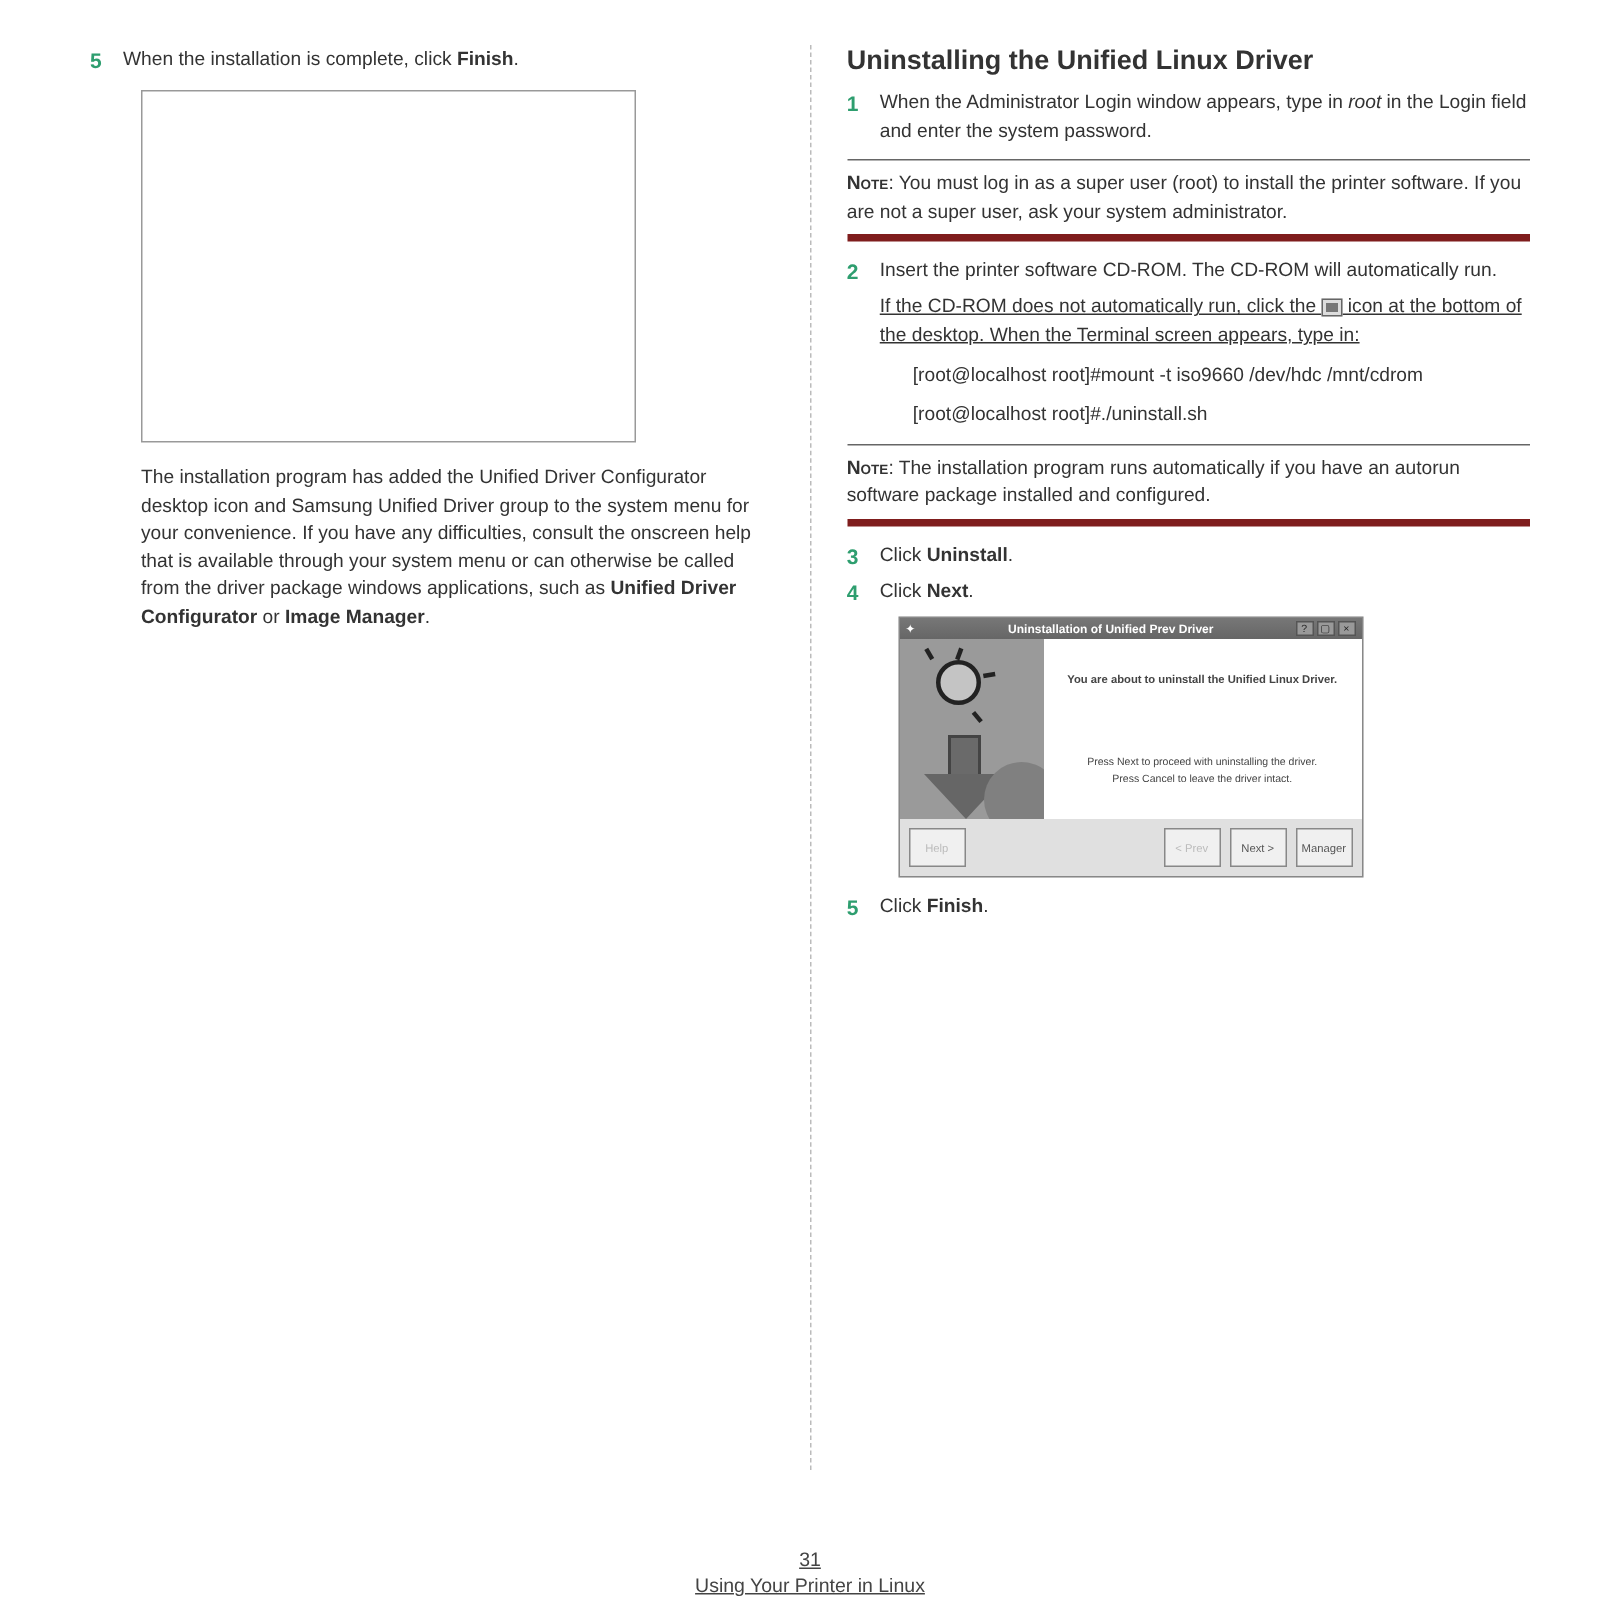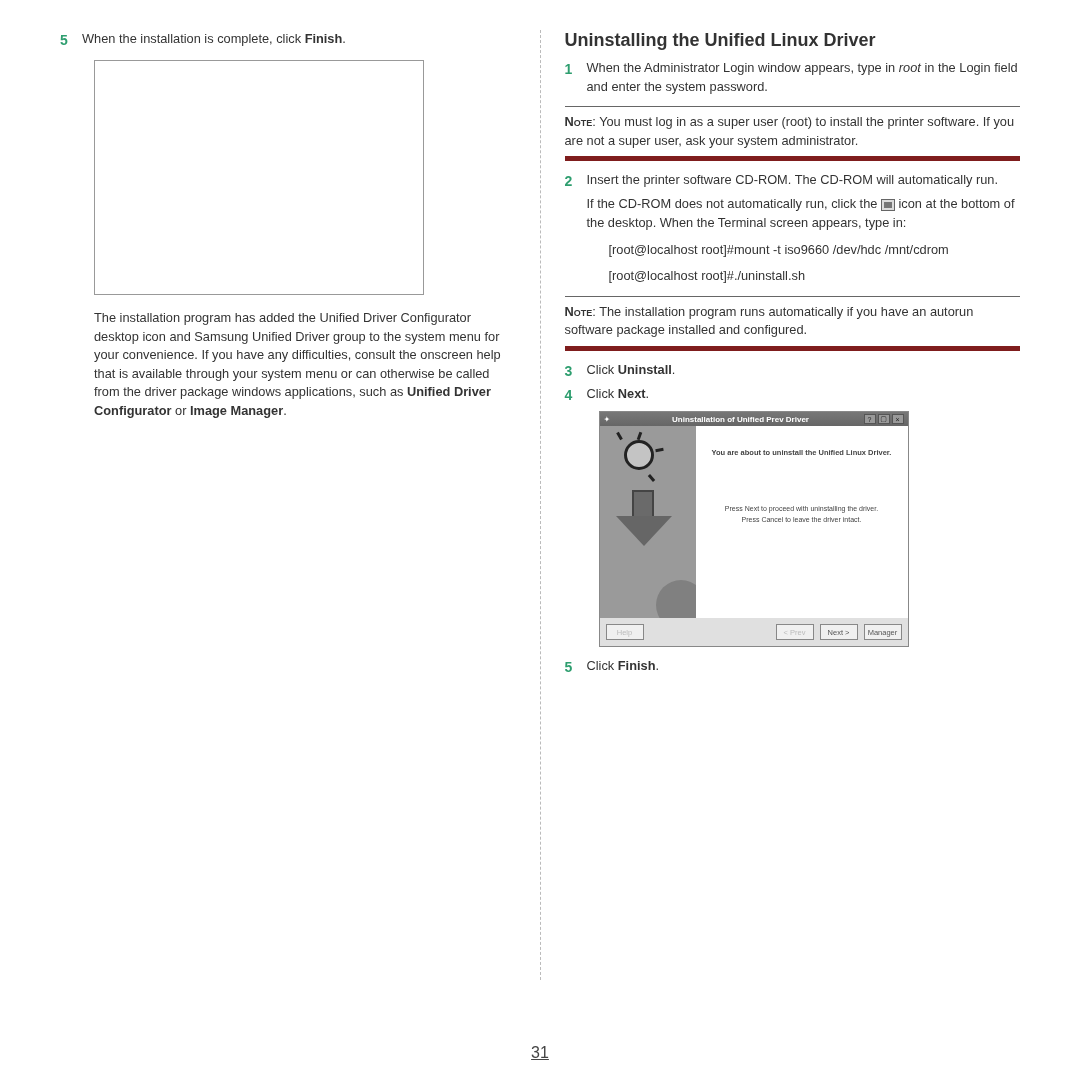--- a/index.html
+++ b/index.html
@@ -94,21 +94,21 @@
   }
   .dialog-titlebar .t-left { width:14px; }
   .dialog-titlebar .t-center { flex:1; text-align:center; font-weight:bold; }
   .dialog-titlebar .t-right { display:flex; gap:2px; }
   .win-btn {
     width:12px; height:10px; background:#999; border:1px solid #555; font-size:7px;
     display:flex; align-items:center; justify-content:center; color:#222;
   }
   .dialog-body {
     display:flex;
-    height: 192px;
+    height: 120px;
     background:#fff;
   }
   .dialog-side {
     width: 96px;
     background: #9a9a9a;
     position:relative;
     overflow:hidden;
   }
   .dialog-main {
     flex:1;
@@ -121,36 +121,36 @@
   .dlg-msg3 { margin-top: 4px; font-size:7px; }
   .dialog-buttons {
     background:#e0e0e0;
     padding: 6px;
     display:flex;
     gap:6px;
   }
   .spacer { flex:1; }
   .dlg-btn {
     min-width: 38px;
-    height: 16px;
+    height: 26px;
     border:1px solid #888;
     background:#f0f0f0;
     font-size:7.5px;
     display:flex;
     align-items:center;
     justify-content:center;
     color:#555;
   }
   .dlg-btn.disabled { color:#bbb; }
   .footer {
     position:absolute;
     bottom: 16px;
     left:0; right:0;
     text-align:center;
-    font-size:16px;
+    font-size:13px;
     color:#444;
     text-decoration:underline;
   }
   .footer .pg { margin-bottom:2px; }
   .icon-inline {
     display:inline-block;
     width:14px; height:12px;
     border:1px solid #666;
     background:#ddd;
     vertical-align:middle;
@@ -233,21 +233,21 @@
 
     <div class="note-block">
       <span class="note-label">Note</span><span>: You must log in as a super user (root) to install the printer software. If you are not a super user, ask your system administrator.</span>
     </div>
 
     <div class="step">
       <div class="step-num">2</div>
       <div class="step-body">Insert the printer software CD-ROM. The CD-ROM will automatically run.</div>
     </div>
 
-    <div class="sub" style="">
+    <div class="sub" style="text-decoration:underline;">
       <span>If the CD-ROM does not automatically run, click the </span><span class="icon-inline"></span><span> icon at the bottom of the desktop. When the Terminal screen appears, type in:</span>
     </div>
     <div class="sub" style="margin-left:44px;">[root@localhost root]#mount -t iso9660 /dev/hdc /mnt/cdrom</div>
     <div class="sub" style="margin-left:44px;">[root@localhost root]#./uninstall.sh</div>
 
     <div class="note-block">
       <span class="note-label">Note</span><span>: The installation program runs automatically if you have an autorun software package installed and configured.</span>
     </div>
 
     <div class="step">
@@ -307,13 +307,14 @@
       <div class="step-body">
         <span>Click </span><span class="bold">Finish</span><span>.</span>
       </div>
     </div>
 
   </div>
 </div>
 
 <div class="footer">
   <div class="pg">31</div>
+  <div>Using Your Printer in Linux</div>
 </div>
 
 </body></html>

